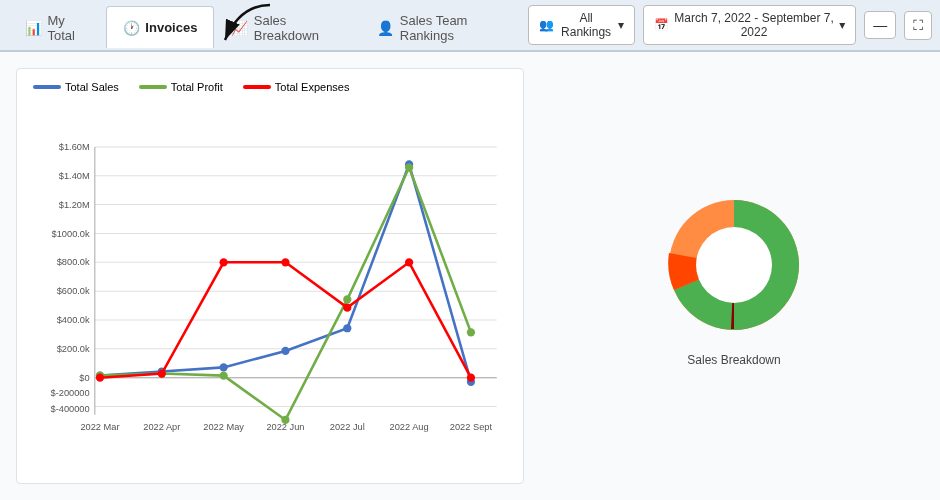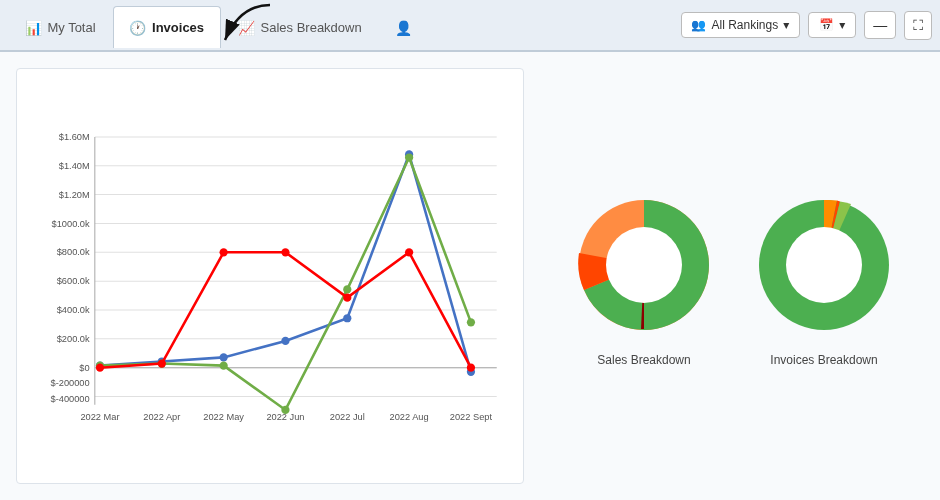--- a/index.html
+++ b/index.html
@@ -161,20 +161,21 @@
   <div class="tab active">
     <span class="tab-icon">🕐</span>
     <span>Invoices</span>
   </div>
   <div class="tab">
     <span class="tab-icon">📈</span>
     <span>Sales Breakdown</span>
   </div>
   <div class="tab">
     <span class="tab-icon">👤</span>
+    <span>Sales Team Rankings</span>
   </div>
 
   <div class="arrow-annotation">
     <svg width="120" height="55" viewBox="0 0 120 55">
       <defs>
         <marker id="arrowhead" markerWidth="8" markerHeight="6" refX="8" refY="3" orient="auto">
           <polygon points="0 0, 8 3, 0 6" fill="#111"></polygon>
         </marker>
       </defs>
       <path d="M 90 5 Q 60 5 45 40" stroke="#111" stroke-width="2.5" fill="none" marker-end="url(#arrowhead)"></path>
@@ -182,34 +183,49 @@
   </div>
 
   <div class="tab-toolbar">
     <button class="toolbar-btn">
       <span>👥</span>
       <span>All Rankings</span>
       <span>▾</span>
     </button>
     <button class="toolbar-btn">
       <span>📅</span>
+      <span>March 7, 2022 - September 7, 2022</span>
       <span>▾</span>
     </button>
     <button class="toolbar-icon-btn">
       <span>—</span>
     </button>
     <button class="toolbar-icon-btn">
       <span>⛶</span>
     </button>
   </div>
 </div>
 
 <div class="main-content">
 
   <div class="chart-area">
+    <div class="chart-legend">
+      <div class="legend-item">
+        <div class="legend-color" style="background:#4472C4;"></div>
+        <span>Total Sales</span>
+      </div>
+      <div class="legend-item">
+        <div class="legend-color" style="background:#70AD47;"></div>
+        <span>Total Profit</span>
+      </div>
+      <div class="legend-item">
+        <div class="legend-color" style="background:#FF0000;"></div>
+        <span>Total Expenses</span>
+      </div>
+    </div>
     <div class="chart-svg-container">
       <svg width="100%" height="100%" viewBox="0 0 460 310" preserveAspectRatio="xMidYMid meet">
 
         <line x1="60" y1="20" x2="450" y2="20" stroke="#e0e0e0" stroke-width="1"></line>
         <line x1="60" y1="48" x2="450" y2="48" stroke="#e0e0e0" stroke-width="1"></line>
         <line x1="60" y1="76" x2="450" y2="76" stroke="#e0e0e0" stroke-width="1"></line>
         <line x1="60" y1="104" x2="450" y2="104" stroke="#e0e0e0" stroke-width="1"></line>
         <line x1="60" y1="132" x2="450" y2="132" stroke="#e0e0e0" stroke-width="1"></line>
         <line x1="60" y1="160" x2="450" y2="160" stroke="#e0e0e0" stroke-width="1"></line>
         <line x1="60" y1="188" x2="450" y2="188" stroke="#e0e0e0" stroke-width="1"></line>
@@ -283,31 +299,16 @@
 
           <path d="M80,80 L20,105 A65,65 0 0,1 15,68 Z" fill="#FF4500"></path>
 
           <path d="M80,80 L80,144 A65,65 0 0,1 77,144 Z" fill="#8B0000"></path>
 
           <circle cx="80" cy="80" r="38" fill="white"></circle>
         </svg>
         <span class="donut-label">Sales Breakdown</span>
       </div>
 
-      <div class="donut-container">
-        <svg width="160" height="160" viewBox="0 0 160 160">
-
-          <circle cx="80" cy="80" r="65" fill="#4CAF50"></circle>
-
-          <path d="M80,80 L80,15 A65,65 0 0,1 93,15.5 Z" fill="#FF8C00"></path>
-
-          <path d="M80,80 L93,15.5 A65,65 0 0,1 96,16.5 Z" fill="#FF4500"></path>
-
-          <path d="M80,80 L96,16.5 A65,65 0 0,1 107,19 Z" fill="#8BC34A"></path>
-
-          <circle cx="80" cy="80" r="38" fill="white"></circle>
-        </svg>
-        <span class="donut-label">Invoices Breakdown</span>
-      </div>
 
     </div>
   </div>
 </div>
 
 </body></html>

